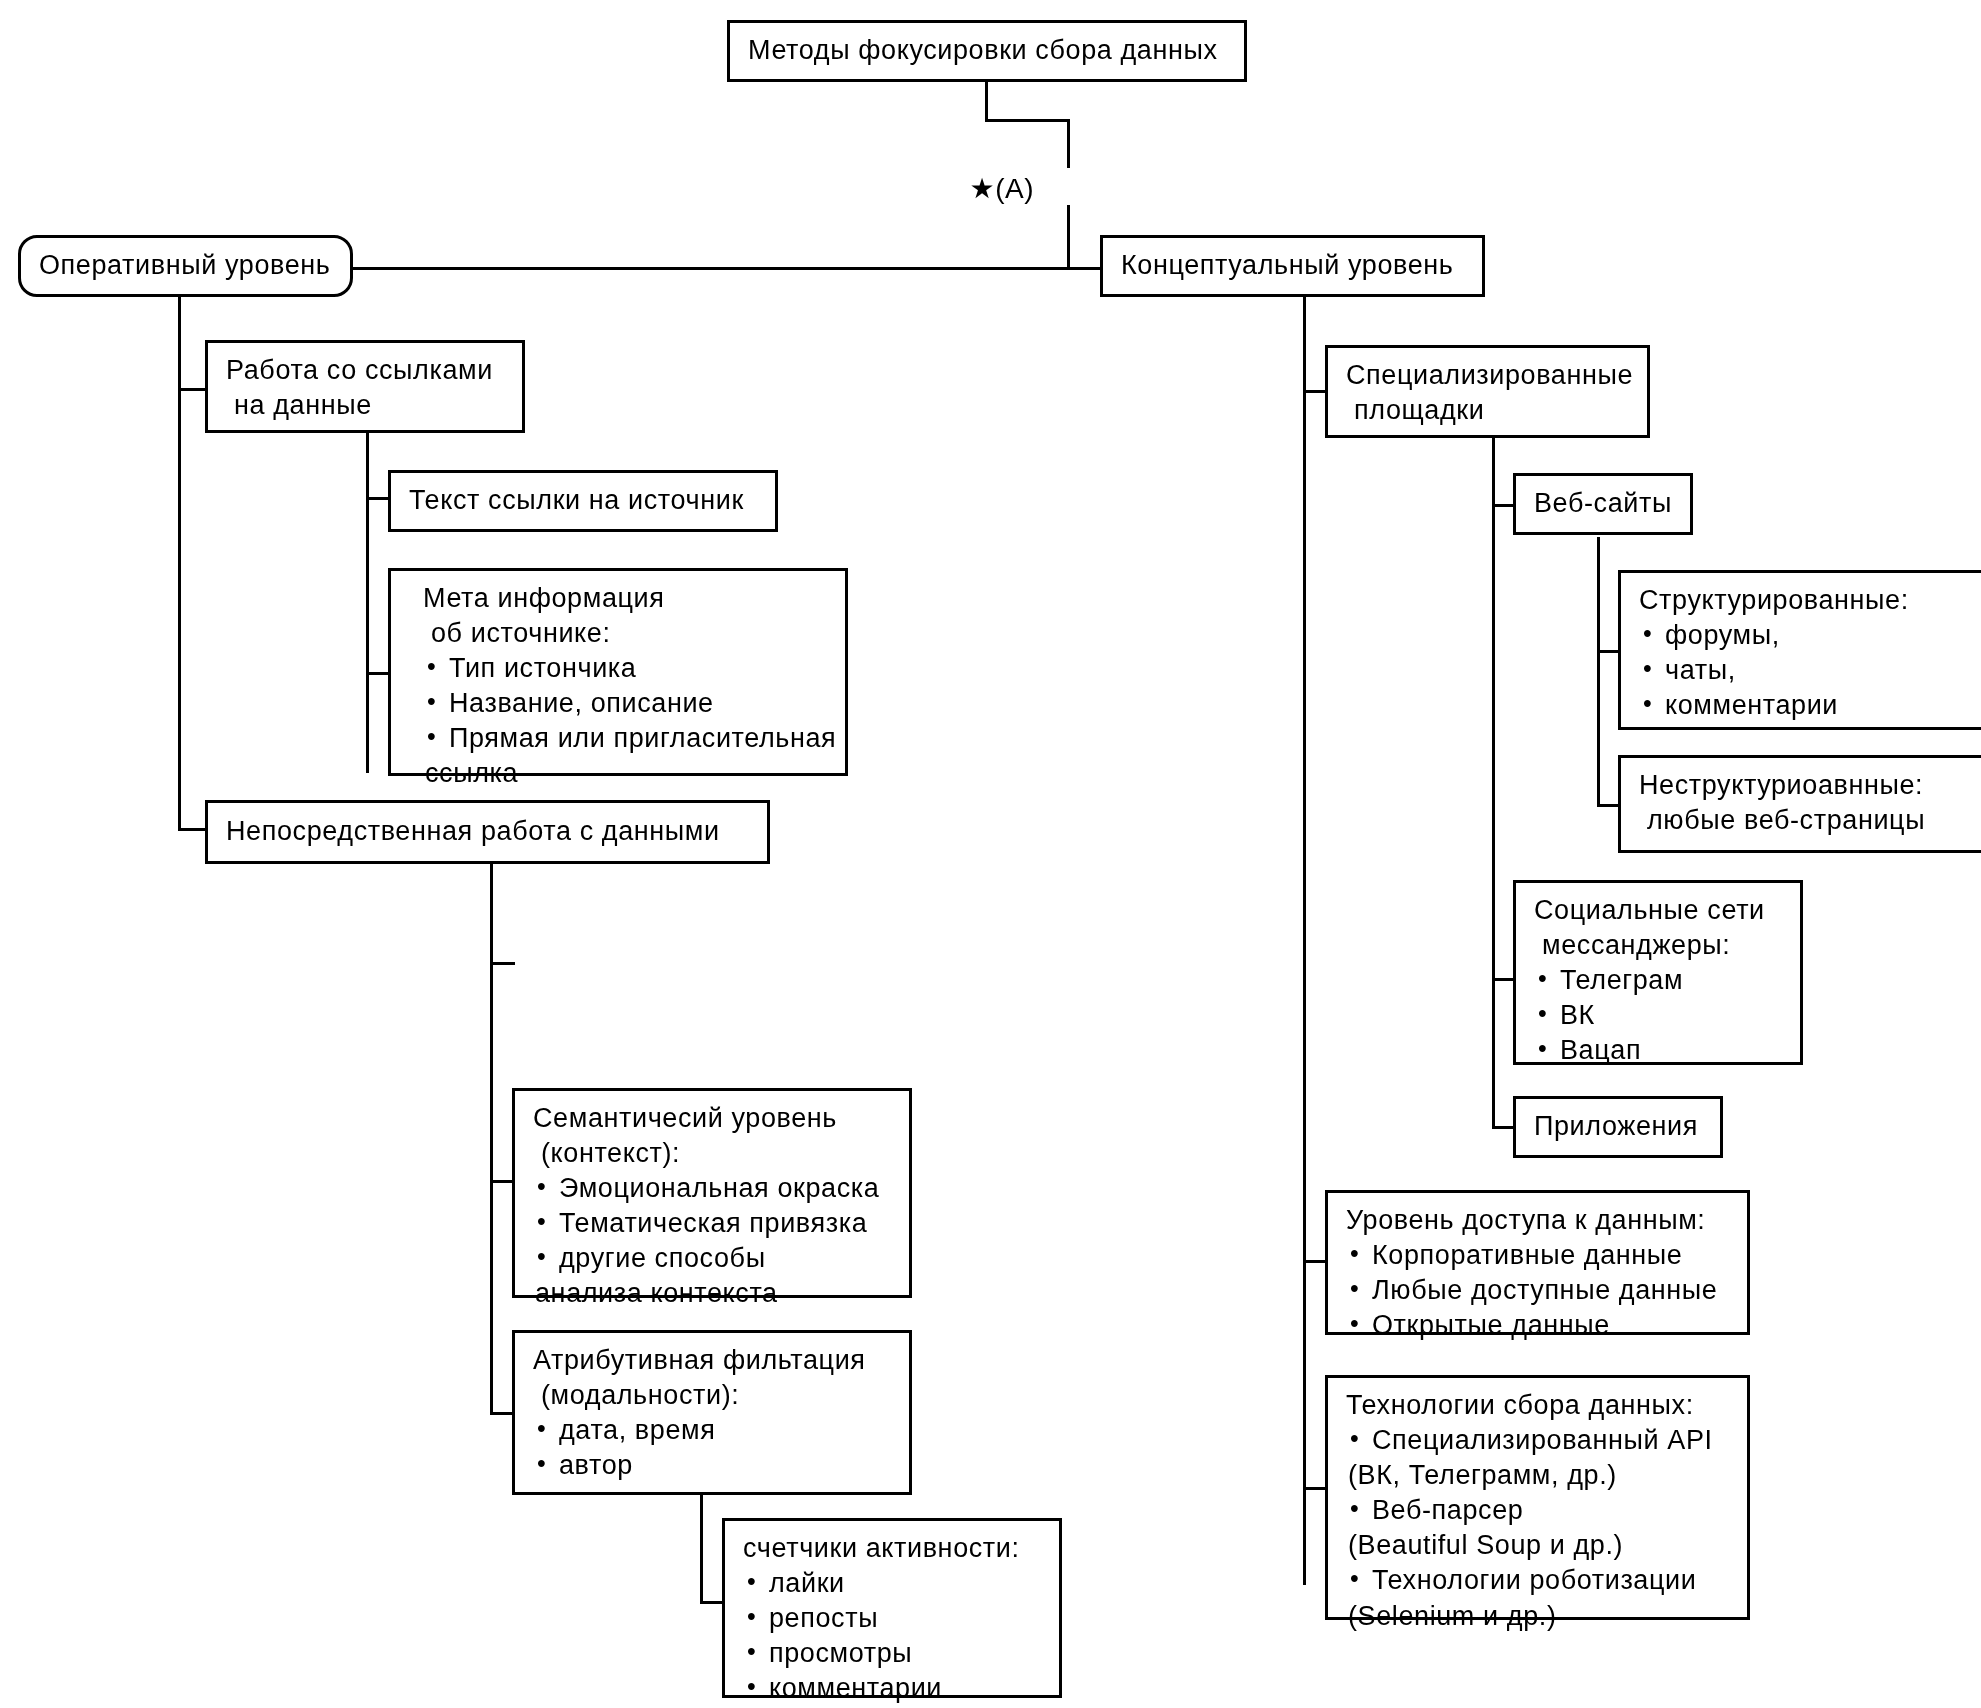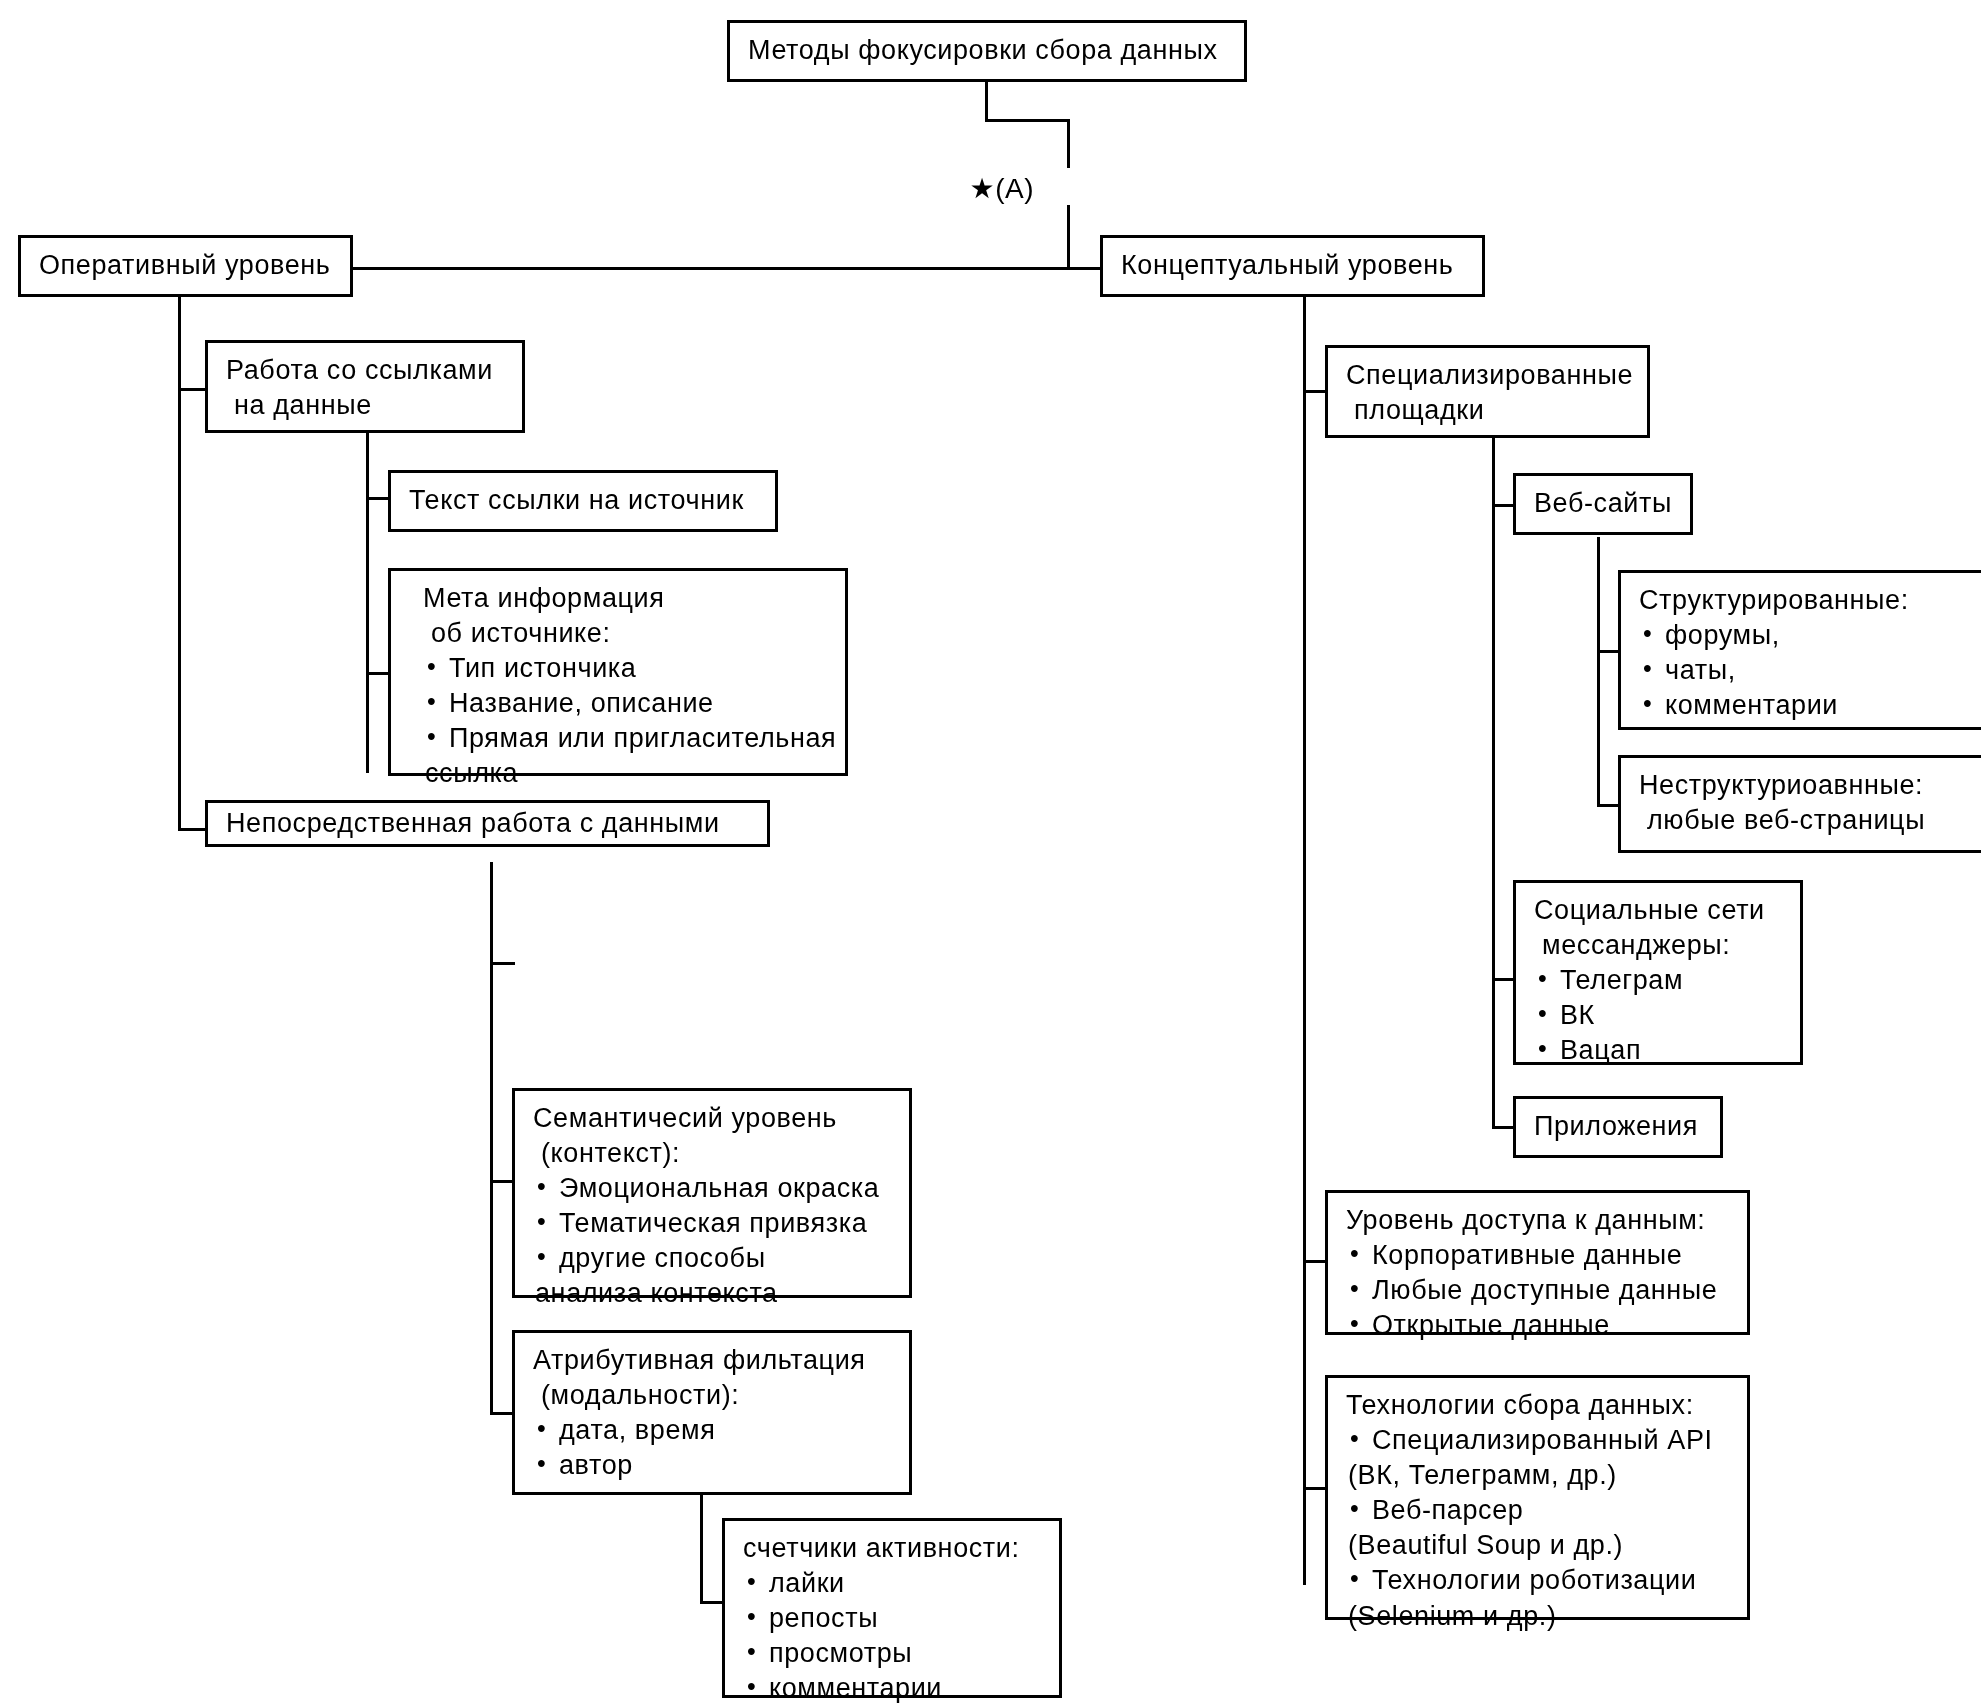--- a/index.html
+++ b/index.html
@@ -126,21 +126,21 @@
   <div class="ln lv" style="left:1597px; top:537px; height:270px;"></div>
   <div class="ln lh" style="left:1597px; top:650px; width:25px;"></div>
   <div class="ln lh" style="left:1597px; top:804px; width:25px;"></div>
 
   <div class="node center" style="left:727px; top:20px; width:520px; height:62px;">
     <span class="title">Методы фокусировки сбора данных</span>
   </div>
 
   <span class="starlab" style="left:1037px; top:172px; transform:translateX(-100%);">★(A)</span>
 
-  <div class="node center" style="left:18px; top:235px; width:335px; height:62px;">
+  <div class="node center" style="left:18px; top:235px; width:335px; height:62px;border-radius:19px;">
     <span class="title">Оперативный уровень</span>
   </div>
 
   <div class="node center" style="left:1100px; top:235px; width:385px; height:62px;">
     <span class="title">Концептуальный уровень</span>
   </div>
 
   <div class="node" style="left:205px; top:340px; width:320px; height:93px;">
     <span class="title">Работа со ссылками</span>
     <span class="sub">на данные</span>
@@ -154,21 +154,21 @@
     <span class="title">Мета информация</span>
     <span class="sub">об источнике:</span>
     <ul>
       <li>Тип истончика</li>
       <li>Название, описание</li>
       <li>Прямая или пригласительная</li>
     </ul>
     <span class="cont">ссылка</span>
   </div>
 
-  <div class="node center" style="left:205px; top:800px; width:565px; height:47px;">
+  <div class="node center" style="left:205px; top:800px; width:565px; height:64px;">
     <span class="title">Непосредственная работа с данными</span>
   </div>
 
 
   <div class="node" style="left:512px; top:1088px; width:400px; height:210px;">
     <span class="title">Семантичесий уровень</span>
     <span class="sub">(контекст):</span>
     <ul>
       <li>Эмоциональная окраска</li>
       <li>Тематическая привязка</li>

